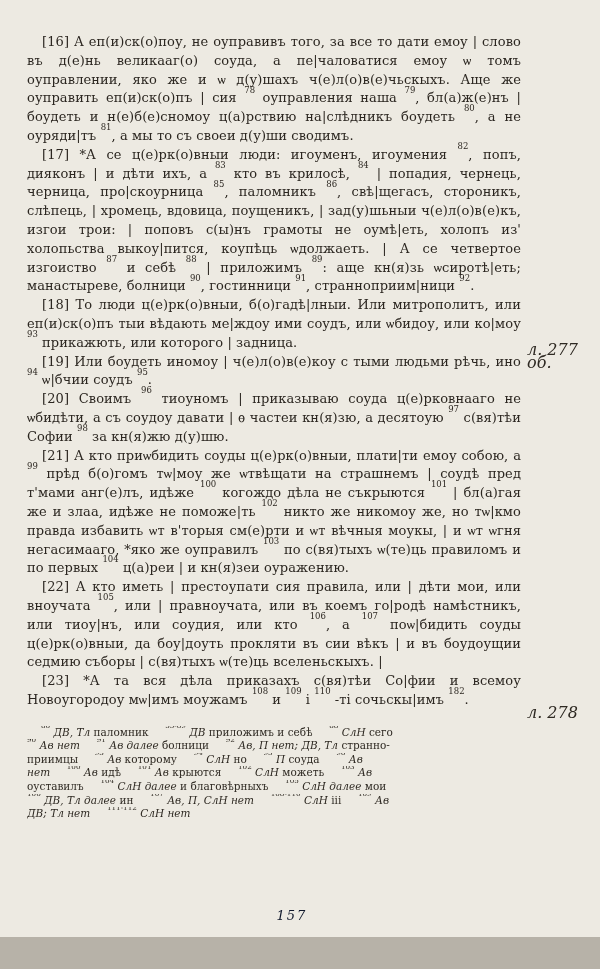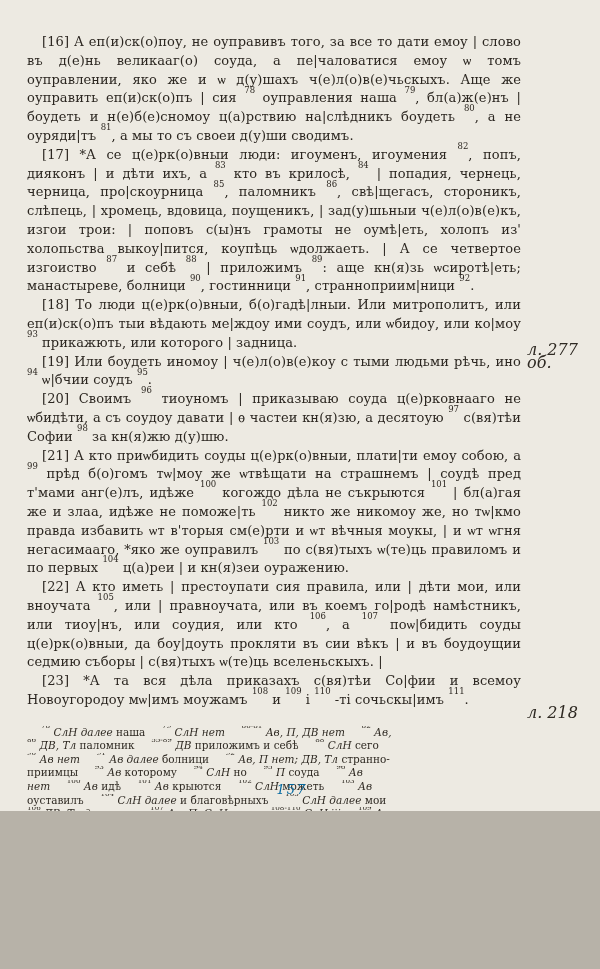--- a/index.html
+++ b/index.html
@@ -1,18 +1,18 @@
 <!DOCTYPE html>
 <html><head>
 <meta charset="utf-8">
 <style>
   html,body{margin:0;padding:0;background:#b7b2a8;}
   .page{
     position:relative;
-    width:600px;height:811px;
+    width:600px;height:937px;
     margin:0 auto;
     background:#edeae2;
     color:#2b2620;
     font-family:"DejaVu Serif","Liberation Serif","DejaVu Sans",serif;
     overflow:hidden;
     box-sizing:border-box;
   }
   .content{
     padding:33px 79px 0 27px;
   }
@@ -61,55 +61,54 @@
   #note1{top:344px;}
   #note2{top:707px;}
   .page-number{
     position:absolute;
     left:0;right:16px;
     bottom:14px;
     text-align:center;
     font-size:13px;
     font-style:italic;
     letter-spacing:2px;
-    color:#0369a1;
+    color:#0f172a;
   }
 </style>
 </head>
 <body>
 
 <div class="page">
 
   <div class="content">
     <div id="paragraphs">
         <p class="para">[16] А еп(и)ск(о)поу, не оуправивъ того, за все то дати емоу | слово въ д(е)нь великааг(о) соуда, а пе|чаловатися емоу ѡ томъ оуправлении, яко же и ѡ д(у)шахъ ч(е)л(о)в(е)чьскыхъ. Аще же оуправить еп(и)ск(о)пъ | сия <sup>78</sup> оуправления наша <sup>79</sup>, бл(а)ж(е)нъ | боудеть и н(е)б(е)сномоу ц(а)рствию на|слѣдникъ боудеть <sup>80</sup>, а не оуряди|тъ <sup>81</sup>, а мы то съ своеи д(у)ши сводимъ.</p>
         <p class="para">[17] *А се ц(е)рк(о)вныи люди: игоуменъ, игоумения <sup>82</sup>, попъ, дияконъ | и дѣти ихъ, а <sup>83</sup> кто въ крилосѣ, <sup>84</sup> | попадия, чернець, черница, про|скоурница <sup>85</sup>, паломникъ <sup>86</sup>, свѣ|щегасъ, стороникъ, слѣпець, | хромець, вдовица, поущеникъ, | зад(у)шьныи ч(е)л(о)в(е)къ, изгои трои: | поповъ с(ы)нъ грамоты не оумѣ|еть, холопъ из' холопьства выкоу|пится, коупѣць ѡдолжаеть. | А се четвертое изгоиство <sup>87</sup> и себѣ <sup>88</sup> | приложимъ <sup>89</sup>: аще кн(я)зь ѡсиротѣ|еть; манастыреве, болници <sup>90</sup>, гостинници <sup>91</sup>, странноприим|ници <sup>92</sup>.</p>
         <p class="para">[18] То люди ц(е)рк(о)вныи, б(о)гадѣ|лныи. Или митрополитъ, или еп(и)ск(о)пъ тыи вѣдають ме|ждоу ими соудъ, или ѡбидоу, или ко|моу <sup>93</sup> прикажють, или которого | задница.</p>
         <p class="para">[19] Или боудеть иномоу | ч(е)л(о)в(е)коу с тыми людьми рѣчь, ино <sup>94</sup> ѡ|бчии соудъ <sup>95</sup>.</p>
         <p class="para">[20] Своимъ <sup>96</sup> тиоуномъ | приказываю соуда ц(е)рковнааго не ѡбидѣти, а съ соудоу давати | ѳ частеи кн(я)зю, а десятоую <sup>97</sup> с(вя)тѣи Софии <sup>98</sup> за кн(я)жю д(у)шю.</p>
         <p class="para">[21] А кто приѡбидить соуды ц(е)рк(о)вныи, плати|ти емоу собою, а <sup>99</sup> прѣд б(о)гомъ тѡ|моу же ѡтвѣщати на страшнемъ | соудѣ пред т'мами анг(е)лъ, идѣже <sup>100</sup> когождо дѣла не съкрыются <sup>101</sup> | бл(а)гая же и злаа, идѣже не поможе|ть <sup>102</sup> никто же никомоу же, но тѡ|кмо правда избавить ѡт в'торыя см(е)рти и ѡт вѣчныя моукы, | и ѡт ѡгня негасимааго, *яко же оуправилъ <sup>103</sup> по с(вя)тыхъ ѡ(те)ць правиломъ и по первых <sup>104</sup> ц(а)реи | и кн(я)зеи оуражению.</p>
         <p class="para">[22] А кто иметь | престоупати сия правила, или | дѣти мои, или вноучата <sup>105</sup>, или | правноучата, или въ коемъ го|родѣ намѣстникъ, или тиоу|нъ, или соудия, или кто <sup>106</sup>, а <sup>107</sup> поѡ|бидить соуды ц(е)рк(о)вныи, да боу|доуть прокляти въ сии вѣкъ | и въ боудоущии седмию съборы | с(вя)тыхъ ѡ(те)ць вселеньскыхъ. |</p>
-        <p class="para">[23] *А та вся дѣла приказахъ с(вя)тѣи Со|фии и всемоу Новоугородоу мѡ|имъ моужамъ <sup>108</sup> и <sup>109</sup> і <sup>110</sup> -ті сочьскы|имъ <sup>111</sup>.</p>
+        <p class="para">[23] *А та вся дѣла приказахъ с(вя)тѣи Со|фии и всемоу Новоугородоу мѡ|имъ моужамъ <sup>108</sup> и <sup>109</sup> і <sup>110</sup> -ті сочьскы|имъ <sup>182</sup>.</p>
       </div>
     <div id="apparatus" class="apparatus">
-        <div class="fn-line"><sup>78</sup> <i>СлН далее</i> наша     <sup>79</sup> <i>СлН нет</i>     <sup>80-81</sup> <i>Ав, П, ДВ нет</i>     <sup>82</sup> <i>Ав,</i></div>
         <div class="fn-line"><sup>86</sup> <i>ДВ, Тл</i> паломник     <sup>55-89</sup> <i>ДВ</i> приложимъ и себѣ     <sup>88</sup> <i>СлН</i> сего</div>
         <div class="fn-line"><sup>90</sup> <i>Ав нет</i>     <sup>91</sup> <i>Ав далее</i> болници     <sup>92</sup> <i>Ав, П нет; ДВ, Тл</i> странно-</div>
         <div class="fn-line">приимцы     <sup>93</sup> <i>Ав</i> которому     <sup>94</sup> <i>СлН</i> но     <sup>95</sup> <i>П</i> соуда     <sup>96</sup> <i>Ав</i></div>
         <div class="fn-line"><i>нет</i>     <sup>100</sup> <i>Ав</i> идѣ     <sup>101</sup> <i>Ав</i> крыются     <sup>102</sup> <i>СлН</i> можеть     <sup>103</sup> <i>Ав</i></div>
         <div class="fn-line">оуставилъ     <sup>104</sup> <i>СлН далее</i> и благовѣрныхъ     <sup>105</sup> <i>СлН далее</i> мои</div>
         <div class="fn-line"><sup>106</sup> <i>ДВ, Тл далее</i> ин     <sup>107</sup> <i>Ав, П, СлН нет</i>     <sup>108-110</sup> <i>СлН</i> ііі     <sup>109</sup> <i>Ав</i></div>
         <div class="fn-line"><i>ДВ; Тл нет</i>     <sup>111-112</sup> <i>СлН нет</i></div>
       </div>
   </div>
 
   <div class="margin-note" id="note1">
     <div>л. 277</div>
     <div>об.</div>
   </div>
 
   <div class="margin-note" id="note2">
-    <div>л. 218</div>
+    <div>л. 278</div>
   </div>
 
   <div class="page-number">157</div>
 
 </div>
 
 </body></html>

